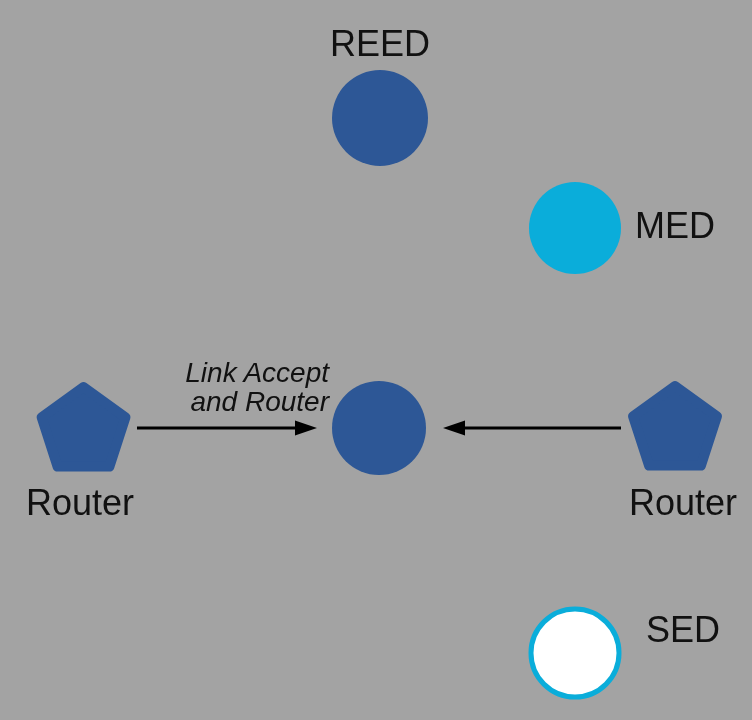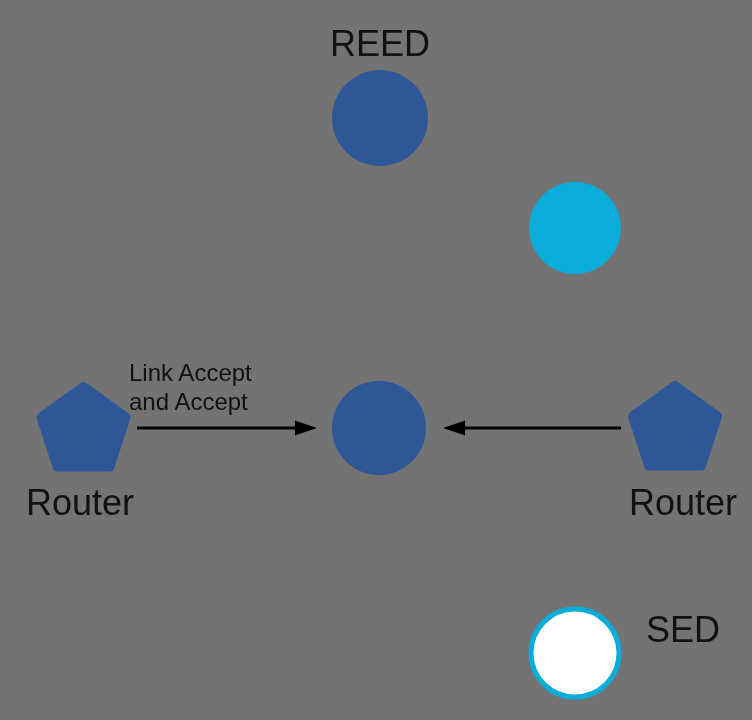--- a/index.html
+++ b/index.html
@@ -4,21 +4,21 @@
 <style>
   html, body {
     margin: 0;
     padding: 0;
     background: #ffffff;
   }
   .canvas {
     position: relative;
     width: 752px;
     height: 720px;
-    background: #737373;
+    background: #a3a3a3;
     overflow: hidden;
     font-family: "Liberation Sans", sans-serif;
   }
   .canvas svg {
     position: absolute;
     left: 0;
     top: 0;
   }
   .lbl {
     position: absolute;
@@ -28,23 +28,24 @@
     white-space: nowrap;
   }
   .lbl.centered {
     text-align: center;
   }
   .edge-lbl {
     position: absolute;
     left: 129px;
     top: 358px;
     width: 200px;
-    text-align: left;
-    font-size: 24px;
+    text-align: right;
+    font-size: 28px;
     line-height: 29px;
+    font-style: italic;
     color: #111111;
   }
 </style>
 </head>
 <body>
 
 <div class="canvas">
 
   <svg width="752" height="720" viewBox="0 0 752 720">
 
@@ -62,25 +63,26 @@
 
     <line x1="137" y1="428" x2="299" y2="428" stroke-width="3" stroke="#000000"></line>
     <polygon points="317,428 295,420.5 295,435.5" fill="#000000"></polygon>
 
     <line x1="621" y1="428" x2="461" y2="428" stroke-width="3" stroke="#000000"></line>
     <polygon points="443,428 465,420.5 465,435.5" fill="#000000"></polygon>
   </svg>
 
   <div class="lbl centered" style="left:280px; top:24px; width:200px;">REED</div>
 
+  <div class="lbl" style="left:635px; top:206px;">MED</div>
 
   <div class="lbl centered" style="left:0px; top:483px; width:160px;">Router</div>
 
   <div class="lbl centered" style="left:603px; top:483px; width:160px;">Router</div>
 
   <div class="lbl" style="left:646px; top:610px;">SED</div>
 
   <div class="edge-lbl">
     <div>Link Accept</div>
-    <div>and Accept</div>
+    <div>and Router</div>
   </div>
 
 </div>
 
 </body></html>

